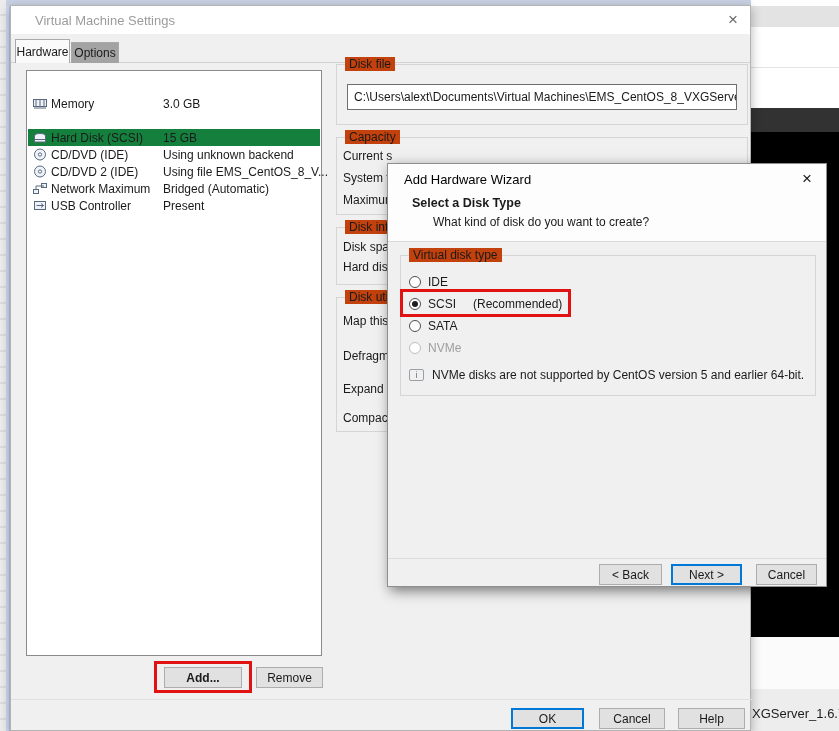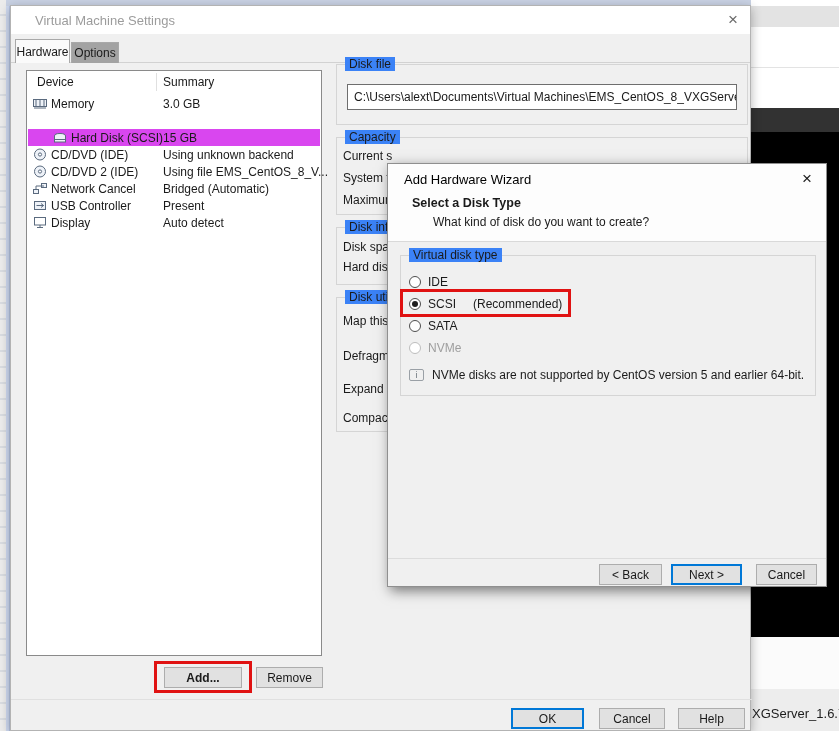--- a/index.html
+++ b/index.html
@@ -17,21 +17,21 @@
   .bg-right .vmblack{position:absolute;left:0;top:132px;width:88px;height:505px;background:#000;}
   .bg-right .lowwhite{position:absolute;left:0;top:637px;width:88px;height:52px;background:#fbfbfb;}
   .bg-right .statusbar{position:absolute;left:0;top:689px;width:88px;height:42px;background:#ededed;}
   .bg-status-text{position:absolute;left:1px;top:17px;font-size:13px;color:#1c1c1c;white-space:nowrap;}
 
   
   .btn{position:absolute;height:21px;background:#e1e1e1;border:1px solid #adadad;font-size:12px;color:#1a1a1a;
        display:flex;align-items:center;justify-content:center;padding:0;}
   .btn.focused{border:2px solid #0078d7;}
   .grp{position:absolute;border:1px solid #d5d5d5;}
-  .grp > .grp-label{position:absolute;top:-8px;left:8px;background:#3b82f6;padding:0 4px;font-size:12px;color:#1a1a1a;white-space:nowrap;}
+  .grp > .grp-label{position:absolute;top:-8px;left:8px;background:#c2410c;padding:0 4px;font-size:12px;color:#1a1a1a;white-space:nowrap;}
   .closex{position:absolute;font-size:17px;line-height:17px;color:#4d4d4d;cursor:default;}
 
   
   .dlg{position:absolute;left:10px;top:5px;width:741px;height:726px;background:#f0f0f0;border:1px solid #b3b3b3;
        box-shadow:0 3px 10px rgba(0,0,0,.3);}
   .dlg-title{position:absolute;left:0;top:0;width:100%;height:28px;background:#fff;}
   .dlg-title .txt{position:absolute;left:24px;top:7px;font-size:13px;color:#9c9c9c;}
   .dlg-title .closex{right:12px;top:5px;color:#6b6b6b;}
   .tabs{position:absolute;left:0;top:33px;width:100%;height:24px;}
   .tabs .line{position:absolute;left:0;bottom:0;width:100%;height:1px;background:#d2d2d2;}
@@ -39,21 +39,21 @@
   .tab.active{left:4px;height:24px;width:55px;background:#fafafa;z-index:2;}
   .tab.inactive{left:60px;height:21px;width:48px;background:#a3a3a3;}
 
   
   .devlist{position:absolute;left:15px;top:64px;width:296px;height:586px;background:#fff;border:1px solid #8a8a8a;}
   .devlist .hdr{position:absolute;left:0;top:0;width:100%;height:22px;}
   .devlist .hdr .h1{position:absolute;left:10px;top:4px;}
   .devlist .hdr .h2{position:absolute;left:136px;top:4px;}
   .devlist .hdr .vsep{position:absolute;left:129px;top:2px;width:1px;height:18px;background:#e0e0e0;}
   .devrow{position:absolute;left:1px;width:292px;height:17px;display:flex;align-items:center;}
-  .devrow.selected{background:#d946ef;padding-left:20px;}
+  .devrow.selected{background:#15803d;}
   .devrow .ic{width:15px;height:13px;margin-left:5px;margin-right:3px;flex:0 0 auto;display:flex;align-items:center;}
   .devrow .nm{white-space:nowrap;}
   .devrow .sm{position:absolute;left:135px;white-space:nowrap;}
 
   .redbox{position:absolute;border:3px solid #e01212;z-index:30;}
 
   
   .pgroup-item{position:absolute;left:6px;white-space:nowrap;}
 
   
@@ -112,25 +112,20 @@
       <span class="closex">×</span>
     </div>
 
     <div class="tabs">
       <div class="line"></div>
       <div class="tab active">Hardware</div>
       <div class="tab inactive">Options</div>
     </div>
 
     <div class="devlist">
-      <div class="hdr">
-        <span class="h1">Device</span>
-        <span class="vsep"></span>
-        <span class="h2">Summary</span>
-      </div>
 
       <div class="devrow" style="top:24px">
         <span class="ic">
             <svg class="devicon" viewBox="0 0 14 13">
               <rect x="0.5" y="2.5" width="13" height="7" fill="#eef2f8" stroke="#5a6a7e"></rect>
               <line x1="3" y1="3" x2="3" y2="9" stroke="#5a6a7e"></line>
               <line x1="7" y1="3" x2="7" y2="9" stroke="#5a6a7e"></line>
               <line x1="11" y1="3" x2="11" y2="9" stroke="#5a6a7e"></line>
               <line x1="1" y1="11" x2="13" y2="11" stroke="#5a6a7e"></line>
             </svg>
@@ -175,46 +170,35 @@
       </div>
 
       <div class="devrow" style="top:109px">
         <span class="ic">
             <svg class="devicon" viewBox="0 0 14 13">
               <rect x="0.5" y="7.5" width="5" height="4" fill="#eef2f8" stroke="#5a6a7e"></rect>
               <rect x="8.5" y="1.5" width="5" height="4" fill="#eef2f8" stroke="#5a6a7e"></rect>
               <path d="M3 7.5 L3 4 L11 4" fill="none" stroke="#5a6a7e"></path>
             </svg>
           </span>
-        <span class="nm">Network Cancel</span>
+        <span class="nm">Network Maximum</span>
         <span class="sm">Bridged (Automatic)</span>
       </div>
 
       <div class="devrow" style="top:126px">
         <span class="ic">
             <svg class="devicon" viewBox="0 0 14 13">
               <rect x="1.5" y="2.5" width="11" height="8" fill="#eef2f8" stroke="#5a6a7e"></rect>
               <path d="M3.5 6.5 H10.5 M8 4.5 L10.5 6.5 L8 8.5" fill="none" stroke="#5a6a7e"></path>
             </svg>
           </span>
         <span class="nm">USB Controller</span>
         <span class="sm">Present</span>
       </div>
 
-      <div class="devrow" style="top:143px">
-        <span class="ic">
-            <svg class="devicon" viewBox="0 0 14 13">
-              <rect x="1.5" y="1.5" width="11" height="7.5" fill="#fff" stroke="#5a6a7e"></rect>
-              <line x1="7" y1="9" x2="7" y2="11" stroke="#5a6a7e"></line>
-              <line x1="4" y1="11.5" x2="10" y2="11.5" stroke="#5a6a7e"></line>
-            </svg>
-          </span>
-        <span class="nm">Display</span>
-        <span class="sm">Auto detect</span>
-      </div>
     </div>
 
     <div class="redbox" style="left:143px;top:655px;width:98px;height:32px;"></div>
     <button class="btn" style="left:153px;top:661px;width:78px;font-weight:bold;">Add...</button>
     <button class="btn" style="left:245px;top:661px;width:67px;">Remove</button>
 
     <div class="grp" style="left:325px;top:58px;width:412px;height:61px;">
       <span class="grp-label">Disk file</span>
       <div class="diskpath">C:\Users\alext\Documents\Virtual Machines\EMS_CentOS_8_VXGServer_1.6</div>
     </div>

